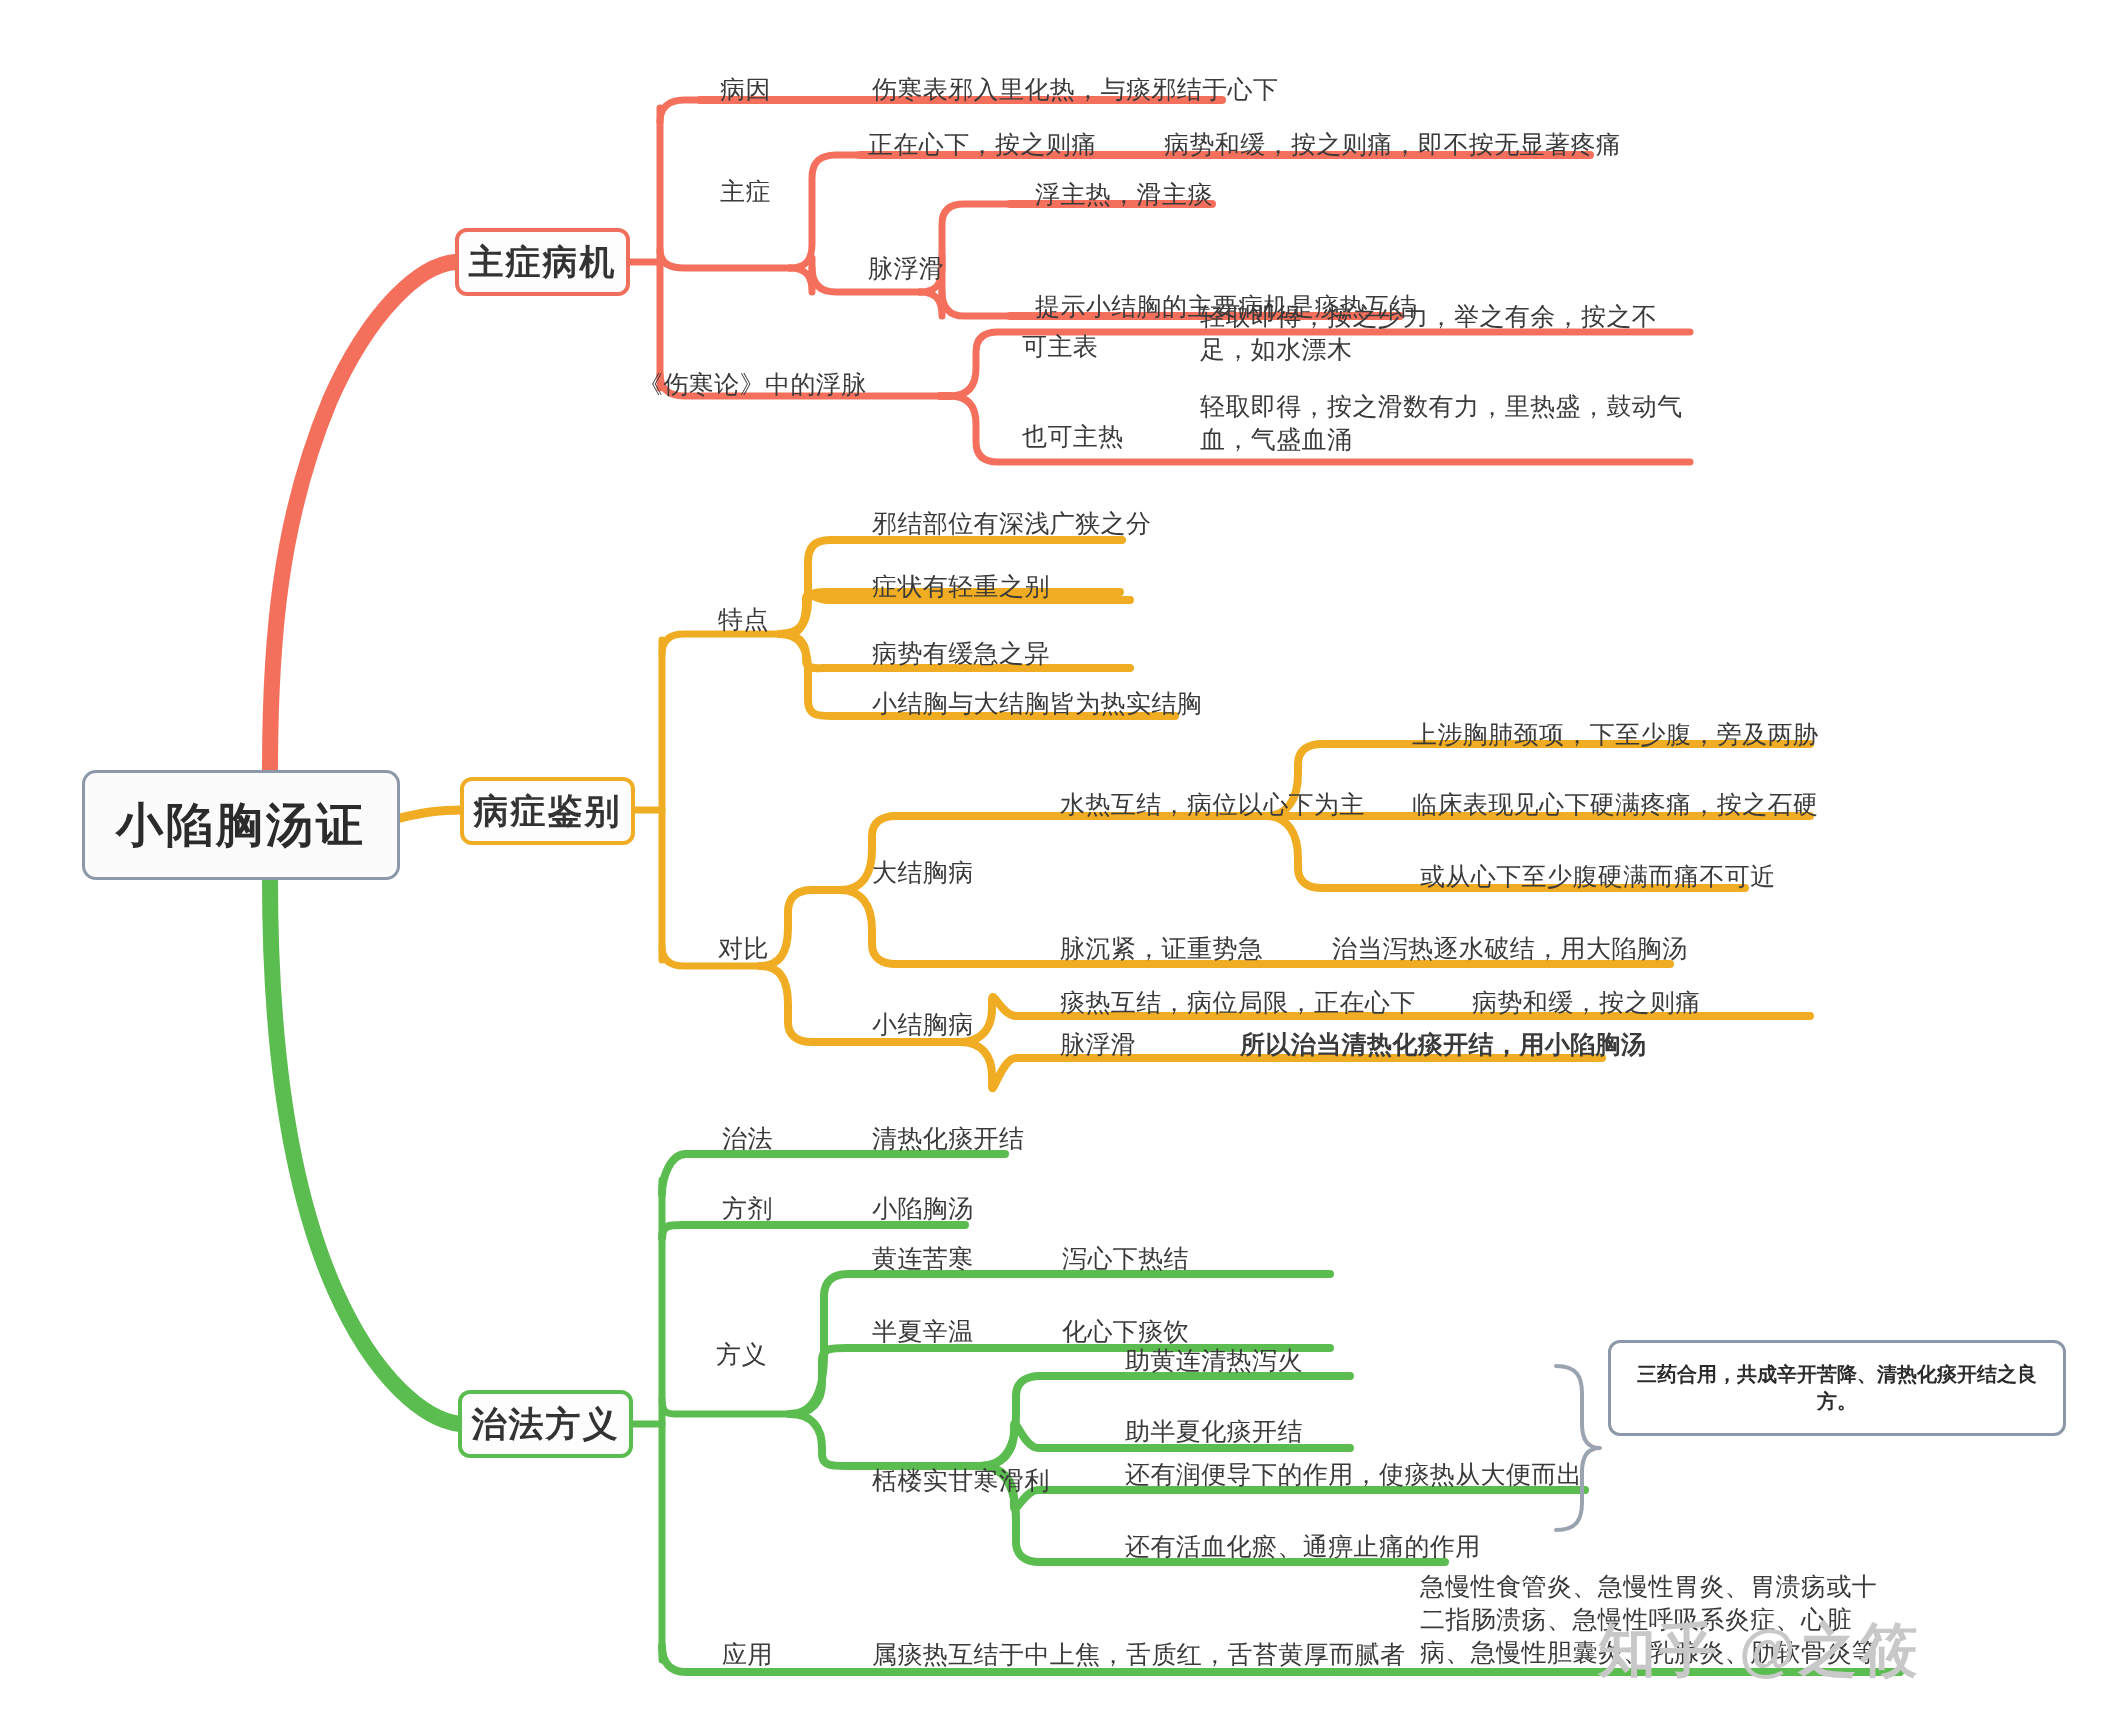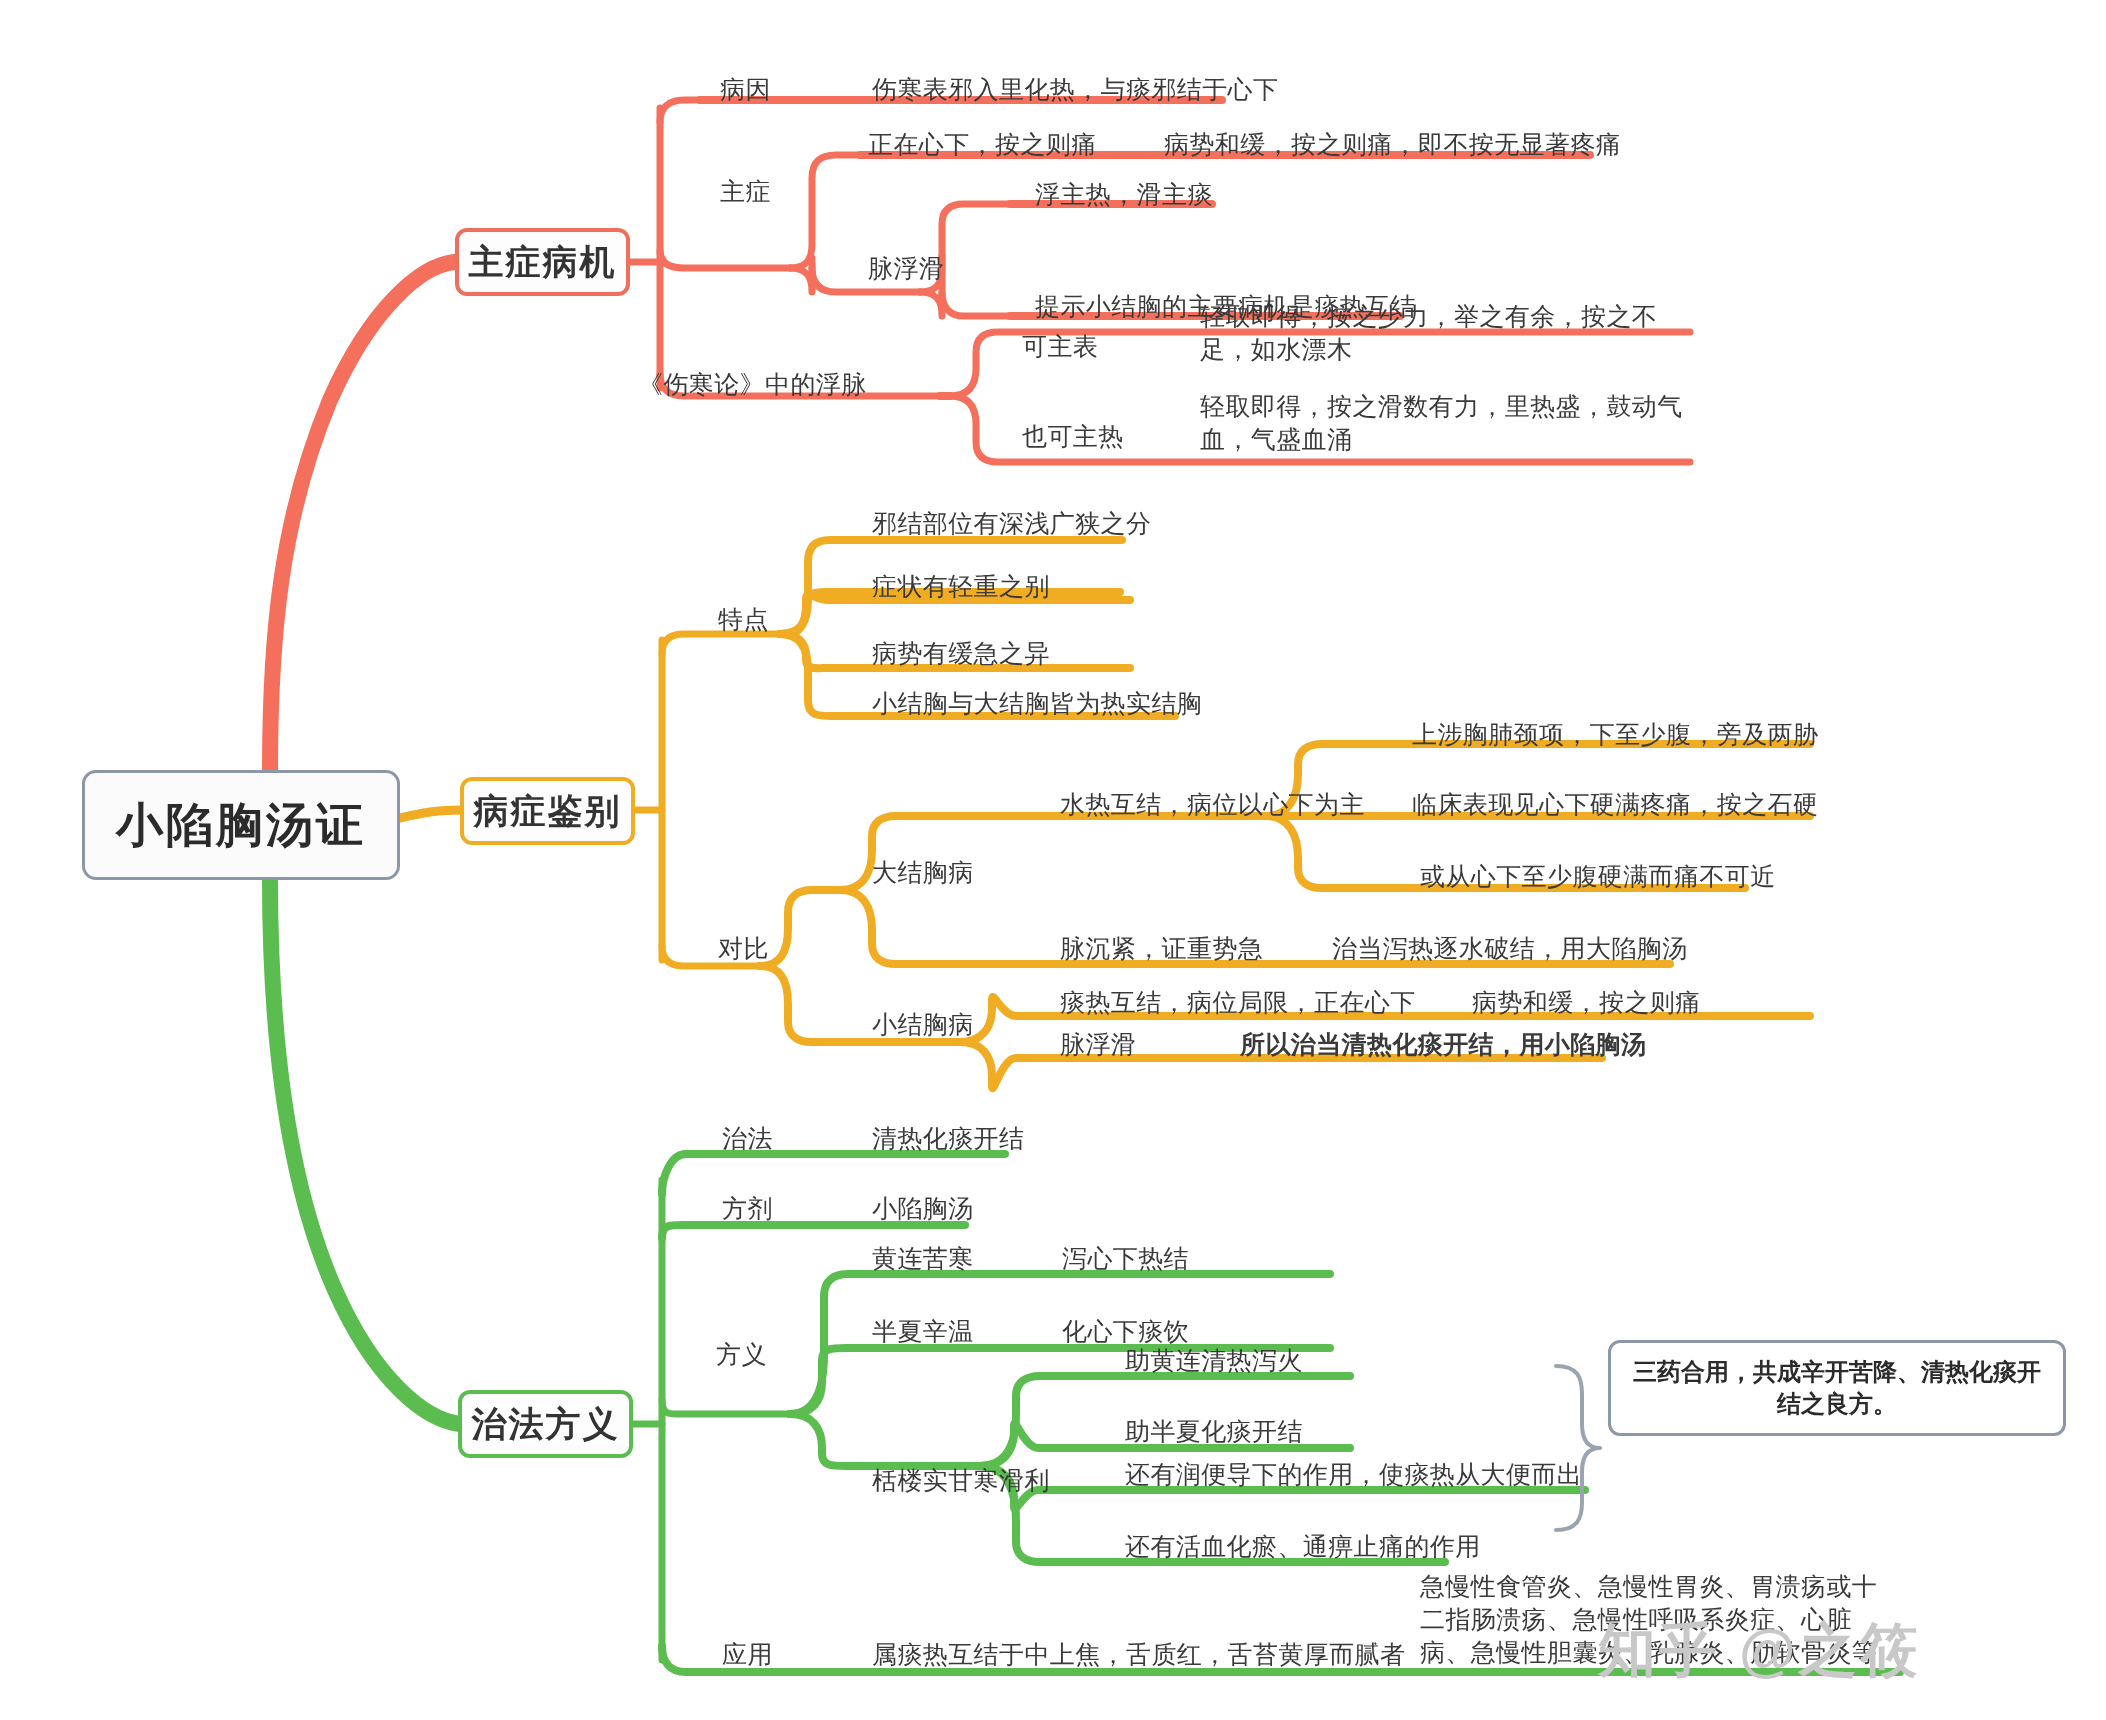--- a/index.html
+++ b/index.html
@@ -68,21 +68,21 @@
   .summary-box {
     position: absolute;
     display: flex;
     align-items: center;
     justify-content: center;
     border: 3px solid #8c97a8;
     border-radius: 12px;
     background: #ffffff;
     color: #2b2b2b;
     font-weight: bold;
-    font-size: 24px;
+    font-size: 20px;
     line-height: 1.35;
     text-align: center;
     padding: 6px 14px;
   }
 
   .watermark {
     position: absolute;
     color: #c8c8c8;
     font-size: 58px;
     font-weight: bold;

